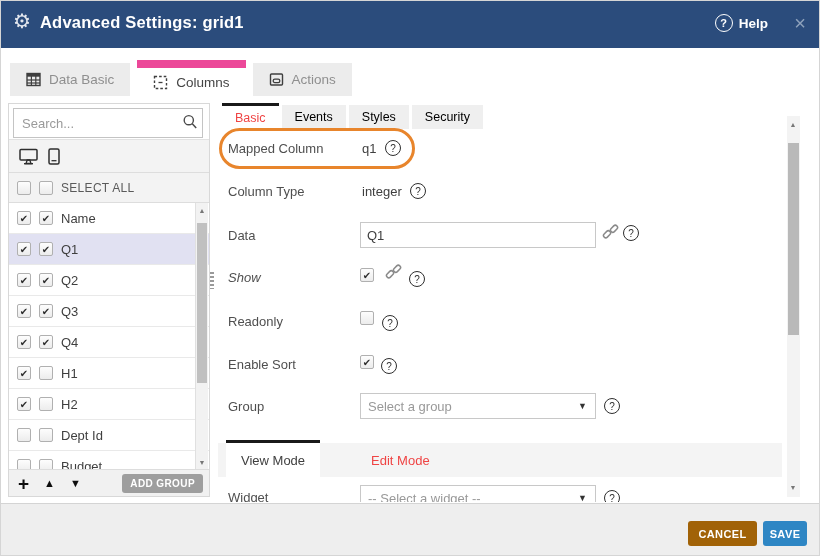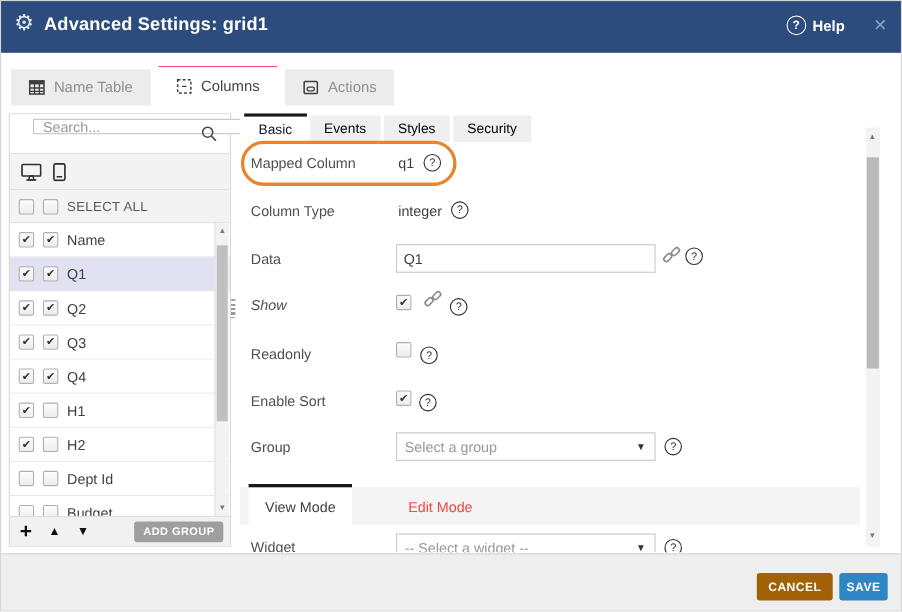--- a/index.html
+++ b/index.html
@@ -15,27 +15,27 @@
   .hdr .gear { position:absolute; left:13px; top:11px; font-size:20px; color:#e3e7ee; line-height:1; }
   .hdr .title { position:absolute; left:40px; top:13px; font-size:16.5px; font-weight:bold; color:#fff; letter-spacing:.2px; }
   .hdr .help-wrap { position:absolute; right:52px; top:14px; display:flex; align-items:center; gap:6px; color:#fff; cursor:pointer; }
   .hdr .help-q { width:18px; height:18px; border:1.6px solid #fff; border-radius:50%; font-size:11px; font-weight:bold; display:flex; align-items:center; justify-content:center; }
   .hdr .help-txt { font-size:13.5px; font-weight:600; }
   .hdr .close-x { position:absolute; right:14px; top:9px; font-size:20px; color:#8ea2bc; cursor:pointer; line-height:1.4; }
 
   
   .main-tabs { position:absolute; left:10px; top:60px; height:36px; display:flex; gap:7px; align-items:flex-end; }
   .mtab { height:33px; background:#ececec; color:#8f8f8f; display:flex; align-items:center; padding:0 16px; gap:8px; font-size:13.5px; cursor:pointer; }
-  .mtab.active { height:36px; background:#fff; border-top:1px solid #ec4899; color:#454545; }
+  .mtab.active { height:36px; background:#fff; border-top:8px solid #ec4899; color:#454545; }
   .mtab svg { display:block; }
 
   
   .sidebar { position:absolute; left:8px; top:103px; width:202px; height:394px; border:1px solid #d8d8d8; background:#fff; }
   .search-wrap { position:absolute; left:0; top:0; width:100%; height:35px; background:#fff; }
-  .search-input { position:absolute; left:4px; top:4px; width:190px; height:14px; border:1px solid #c4c4c4; font-size:13px; color:#1d4ed8; padding:0 28px 0 8px; outline:none; font-family:"Liberation Sans",sans-serif;margin-left:17px; }
+  .search-input { position:absolute; left:4px; top:4px; width:190px; height:30px; border:1px solid #c4c4c4; font-size:13px; color:#1d4ed8; padding:0 28px 0 8px; outline:none; font-family:"Liberation Sans",sans-serif; }
   .search-input::placeholder { color:#9a9a9a; }
   .search-icon { position:absolute; right:11px; top:10px; }
   .device-row { position:absolute; left:0; top:35px; width:100%; height:34px; background:#f3f3f3; border-top:1px solid #e2e2e2; border-bottom:1px solid #ddd; display:flex; align-items:center; gap:10px; padding-left:10px; }
   .selectall-row { position:absolute; left:0; top:69px; width:100%; height:30px; background:#f3f3f3; border-bottom:1px solid #ddd; display:flex; align-items:center; gap:8px; padding-left:8px; font-size:12px; color:#5a5a5a; letter-spacing:.3px; }
   .cb { width:14px; height:14px; border:1px solid #b0b0b0; border-radius:2px; background:linear-gradient(#fdfdfd,#ececec); display:inline-flex; align-items:center; justify-content:center; font-size:10px; color:#2e2e2e; flex:0 0 auto; cursor:pointer; }
   .list { position:absolute; left:0; top:99px; width:100%; height:268px; overflow:hidden; }
   .list-row { height:31px; border-bottom:1px solid #e9e9e9; display:flex; align-items:center; gap:8px; padding-left:8px; font-size:13px; color:#3f3f3f; background:#fff; cursor:pointer; }
   .list-row.selected { background:#e1e1f2; }
   .side-scroll { position:absolute; right:1px; top:99px; width:13px; height:268px; background:#f2f2f2; border-left:1px solid #e0e0e0; }
   .side-scroll .thumb { position:absolute; left:1px; top:20px; width:10px; height:160px; background:#c0c0c0; }
@@ -43,21 +43,21 @@
   .side-toolbar { position:absolute; left:0; bottom:0; width:100%; height:27px; background:#f1f1f1; border-top:1px solid #ddd; display:flex; align-items:center; }
   .tool-plus { font-size:19px; font-weight:bold; color:#0d0d0d; margin-left:9px; line-height:1; cursor:pointer; }
   .tool-tri { font-size:11px; color:#0d0d0d; margin-left:15px; cursor:pointer; }
   .addgroup-btn { margin-left:auto; margin-right:6px; background:#9e9e9e; color:#fff; font-size:10px; font-weight:bold; letter-spacing:.4px; padding:4px 8px; border-radius:3px; border:none; cursor:pointer; font-family:"Liberation Sans",sans-serif; }
   .grip { position:absolute; left:210px; top:272px; width:4px; height:17px; background:repeating-linear-gradient(#9a9a9a 0 2px, transparent 2px 4px); }
 
   
   .panel { position:absolute; left:218px; top:103px; width:564px; height:399px; overflow:hidden; background:#fff; }
   .subtabs { position:absolute; left:4px; top:0; display:flex; gap:3px; height:26px; align-items:flex-end; }
   .stab { height:24px; background:#efefef; color:#000000; font-size:12.5px; padding:0 13px; display:flex; align-items:center; cursor:pointer; }
-  .stab.active { height:26px; background:#fff; border-top:3px solid #191919; color:#0f172a; }
+  .stab.active { height:26px; background:#fff; border-top:3px solid #191919; color:#ef4444; }
 
   .flabel { position:absolute; left:10px; font-size:13px; color:#4f4f4f;text-align:right; }
   .fvalue { position:absolute; font-size:13px; color:#3f3f3f; }
   .qmark { position:absolute; width:16px; height:16px; border:1.3px solid #2e2e2e; border-radius:50%; font-size:10px; color:#2e2e2e; display:flex; align-items:center; justify-content:center; }
   .fcb { position:absolute; width:14px; height:14px; border:1px solid #b0b0b0; border-radius:2px; background:linear-gradient(#fdfdfd,#ececec); display:flex; align-items:center; justify-content:center; font-size:10px; color:#2e2e2e; cursor:pointer; }
   .tinput { position:absolute; left:142px; width:236px; height:26px; border:1px solid #c8c8c8; font-size:13px; color:#3f3f3f; padding:0 6px; outline:none; font-family:"Liberation Sans",sans-serif; }
   .fselect { position:absolute; left:142px; width:236px; height:26px; border:1px solid #c8c8c8; background:#fff; font-size:13px; color:#999; display:flex; align-items:center; padding:0 20px 0 7px; cursor:pointer; }
   .fselect .caret { position:absolute; right:8px; font-size:9px; color:#333; }
   .linkicon { position:absolute; }
   .annotation { position:absolute; left:1px; top:25px; width:196px; height:41px; border:3px solid #E8852C; border-radius:26px; pointer-events:none; }
@@ -94,21 +94,21 @@
 <div class="main-tabs">
   <div class="mtab">
     <svg width="15" height="15" viewBox="0 0 15 15">
         <rect x="1" y="1.5" width="13" height="12" fill="none" stroke="#3f3f3f" stroke-width="1.4"></rect>
         <rect x="1" y="1.5" width="13" height="3.2" fill="#3f3f3f"></rect>
         <line x1="1" y1="8" x2="14" y2="8" stroke="#3f3f3f" stroke-width="1.2"></line>
         <line x1="1" y1="11" x2="14" y2="11" stroke="#3f3f3f" stroke-width="1.2"></line>
         <line x1="5.4" y1="2" x2="5.4" y2="13.5" stroke="#3f3f3f" stroke-width="1.2"></line>
         <line x1="9.8" y1="2" x2="9.8" y2="13.5" stroke="#3f3f3f" stroke-width="1.2"></line>
       </svg>
-    <span>Name Table</span>
+    <span>Data Basic</span>
   </div>
   <div class="mtab active">
     <svg width="15" height="15" viewBox="0 0 15 15">
         <rect x="1.5" y="1.5" width="12" height="12" fill="none" stroke="#3f3f3f" stroke-width="1.4" stroke-dasharray="2.6 2"></rect>
         <line x1="5.5" y1="7.5" x2="9.5" y2="7.5" stroke="#3f3f3f" stroke-width="1.3"></line>
       </svg>
     <span>Columns</span>
   </div>
   <div class="mtab">
     <svg width="15" height="15" viewBox="0 0 15 15">

